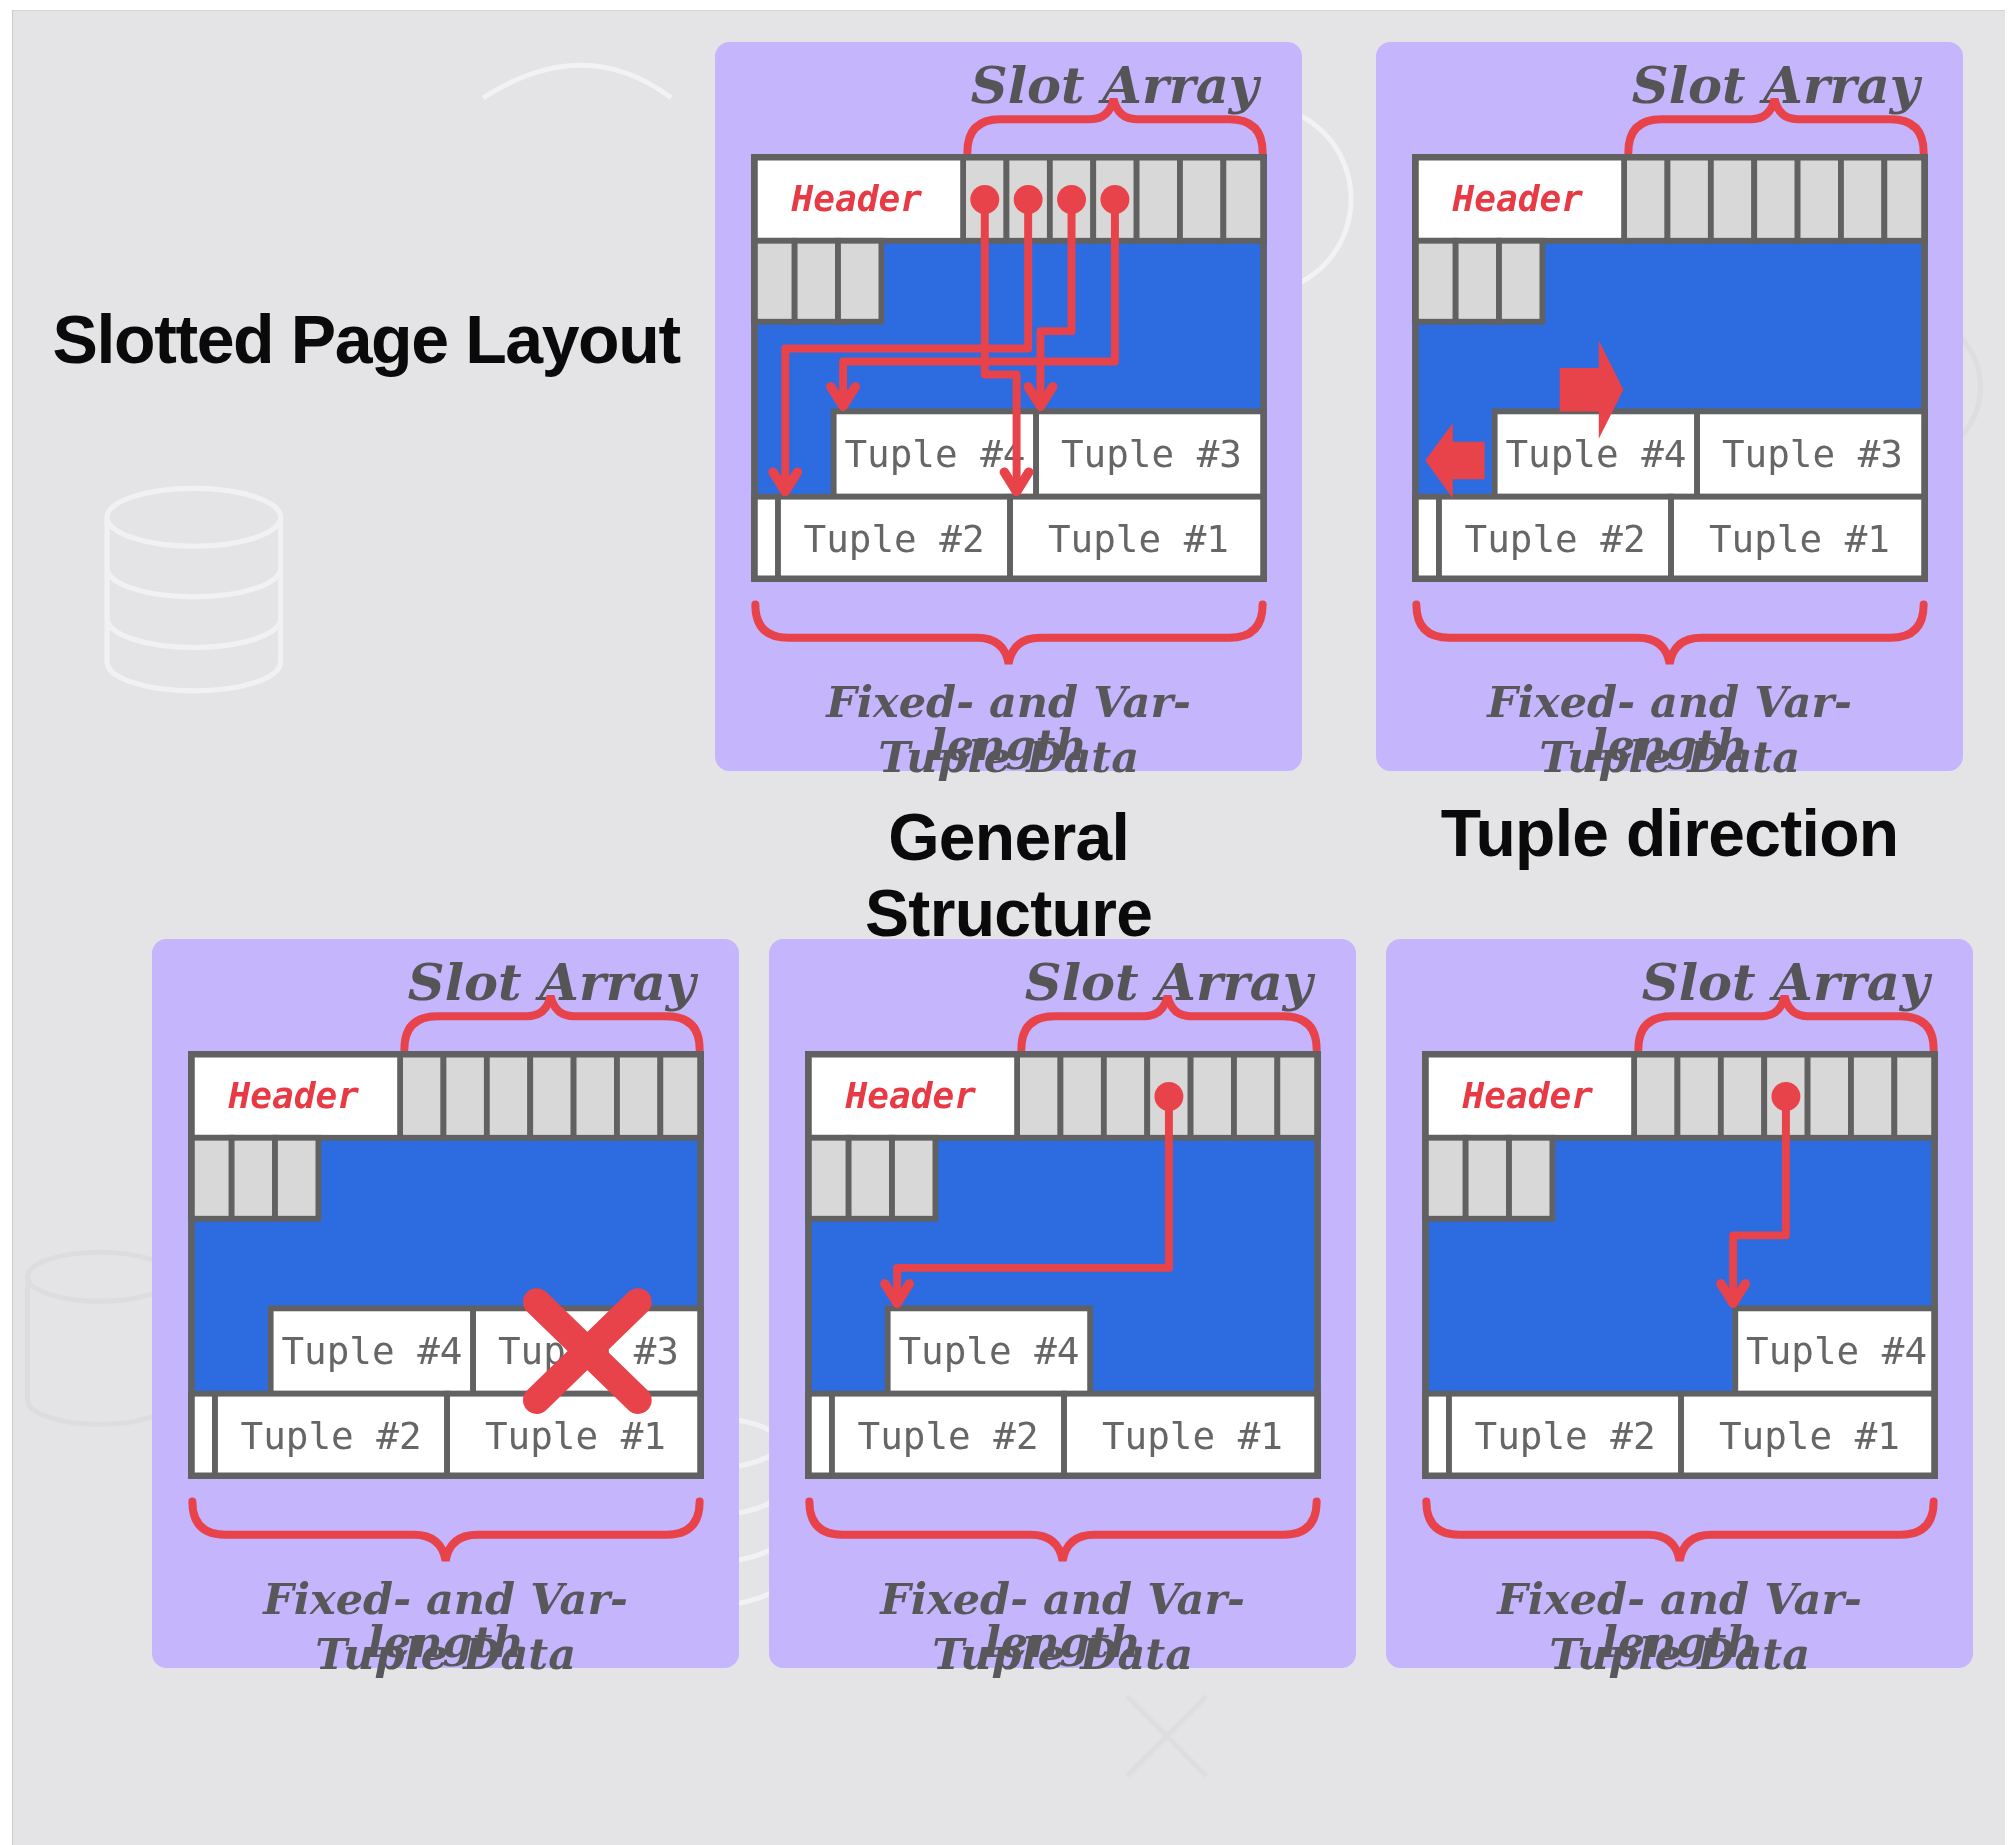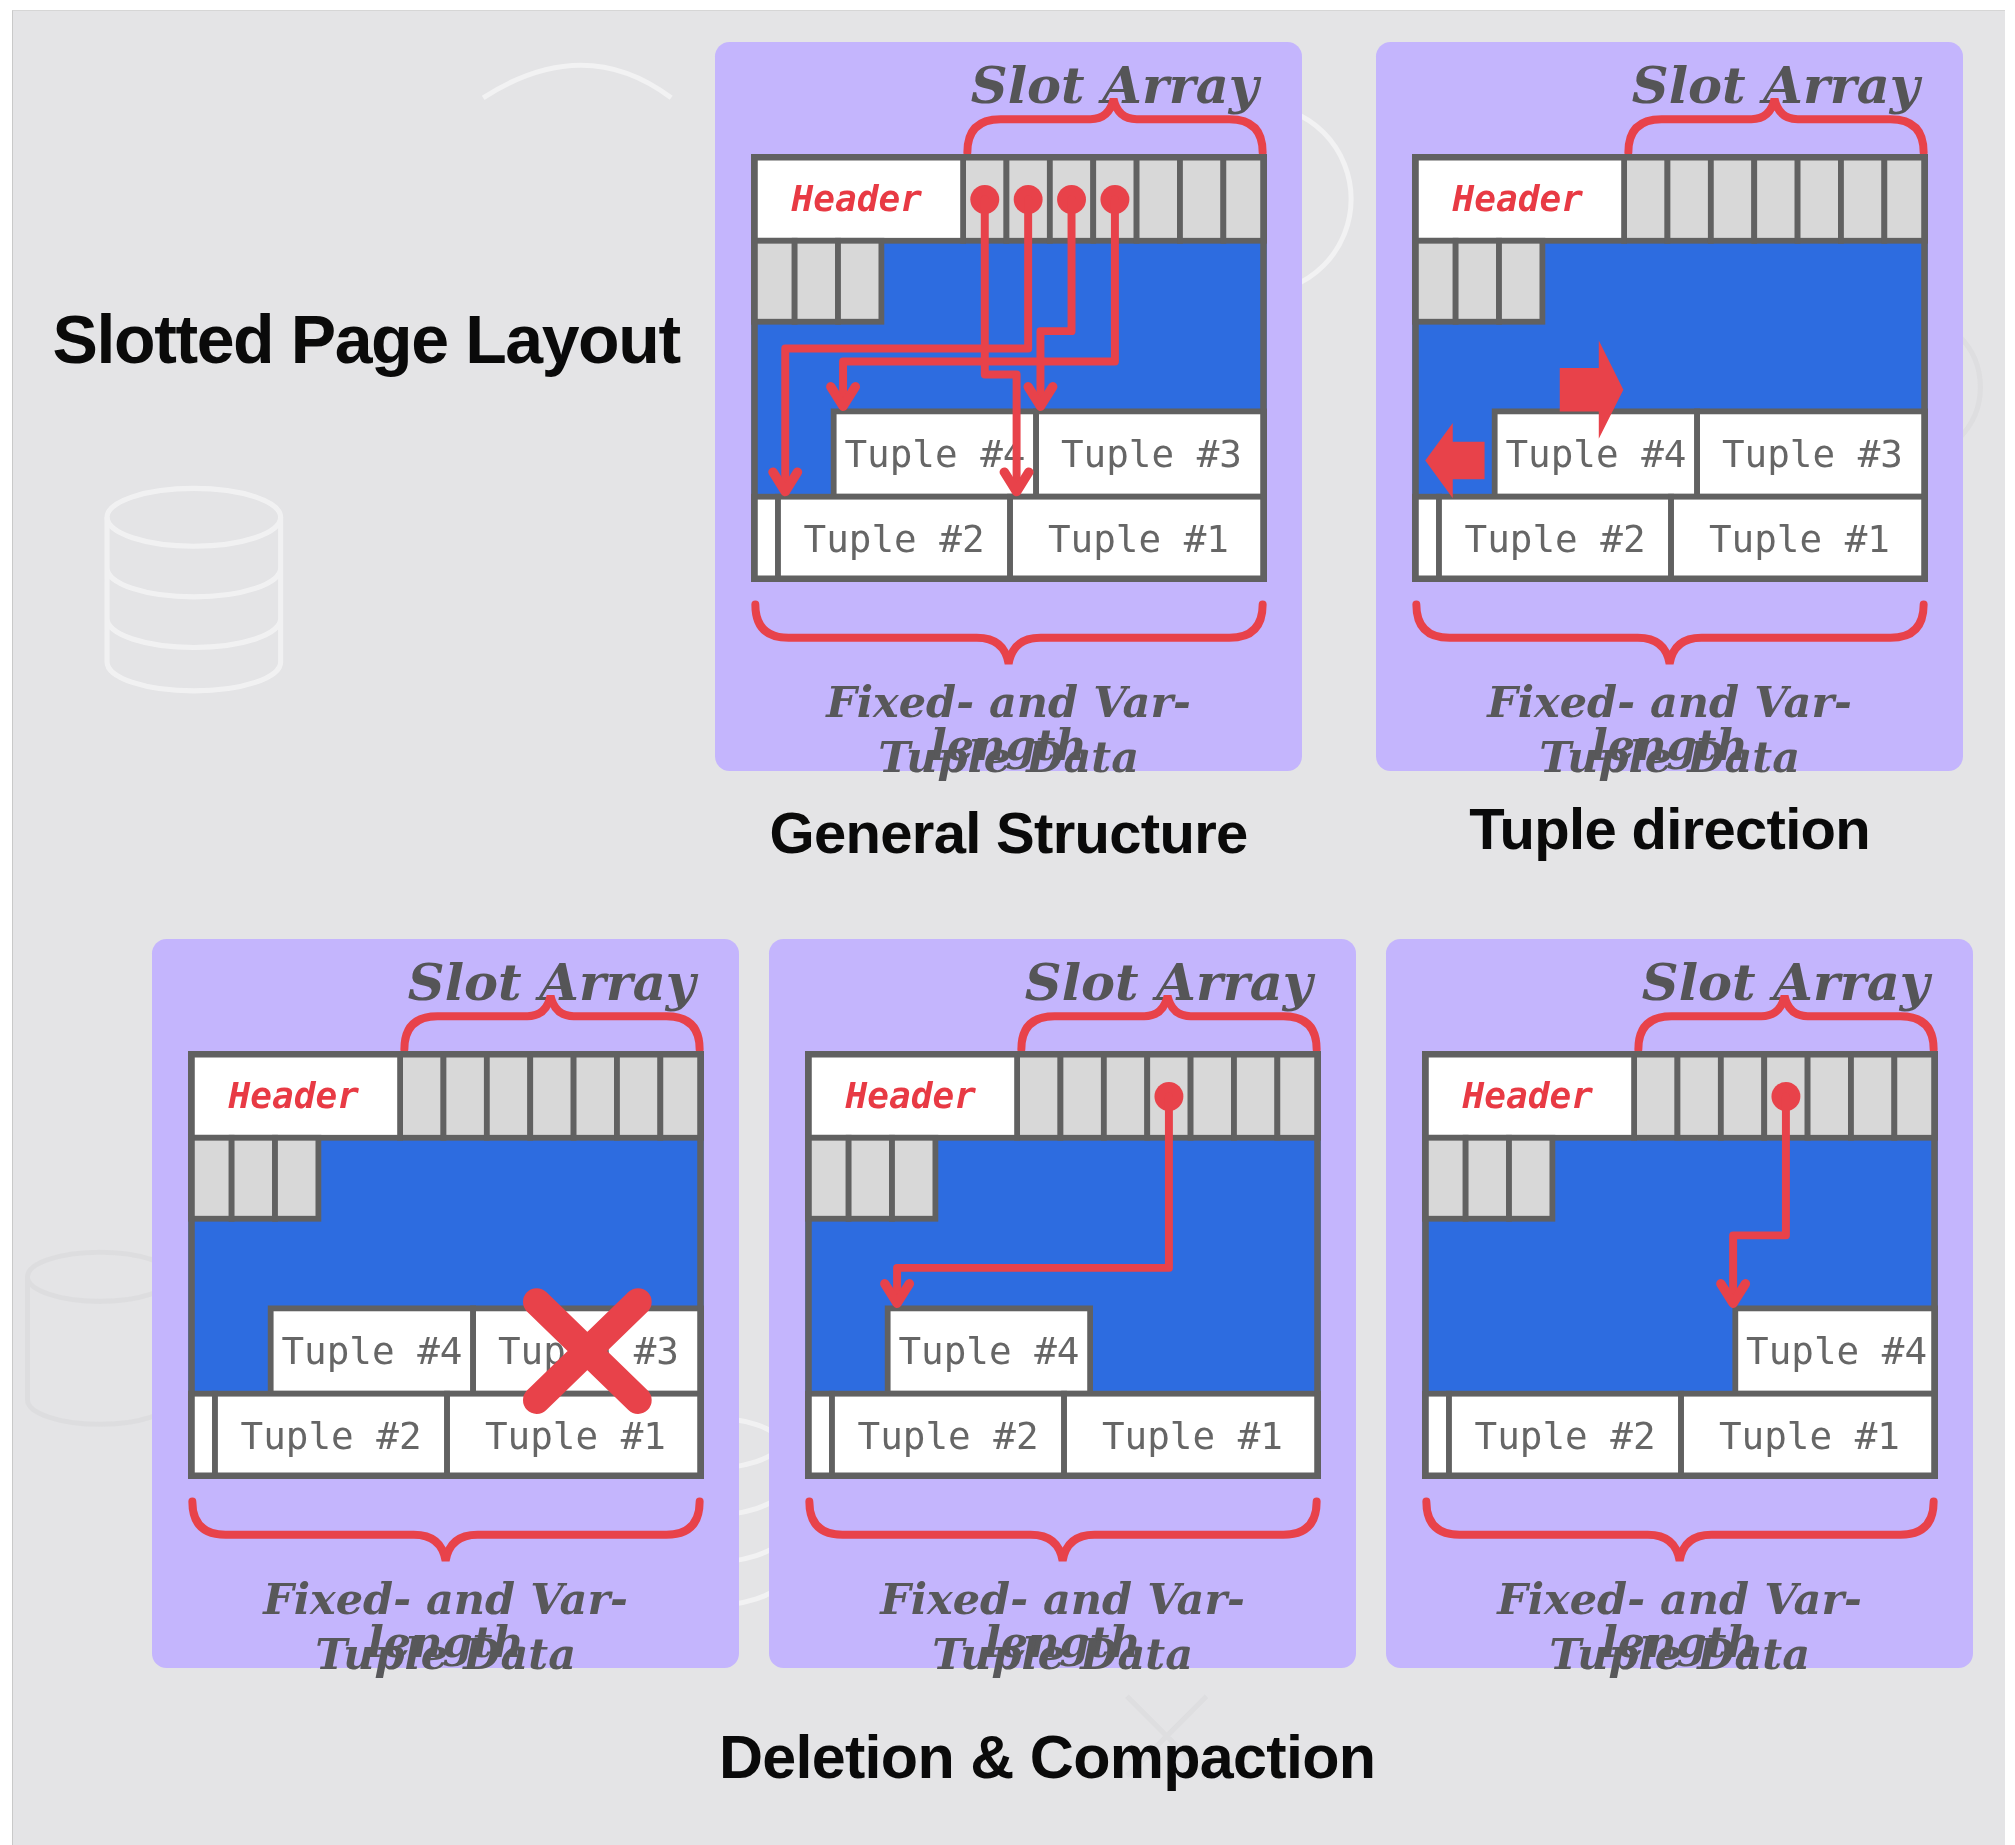--- a/index.html
+++ b/index.html
@@ -29,21 +29,21 @@
   .brace{position:absolute;}
   .caption{
     position:absolute;left:36px;width:516px;text-align:center;
     font-family:"DejaVu Serif", serif;font-style:italic;font-weight:bold;
     font-size:43px;color:#58585a;line-height:1;margin-top:16px;
   }
   .caption.l1{top:623px;}
   .caption.l2{top:678px;}
   .group-label{
     position:absolute;text-align:center;font-weight:bold;color:#0a0a0a;
-    font-family:"Liberation Sans", sans-serif;font-size:58px;letter-spacing:-0.7px;
+    font-family:"Liberation Sans", sans-serif;font-size:66px;letter-spacing:-0.7px;
   }
   .page-svg{position:absolute;left:36px;top:112px;}
   svg text{user-select:none;}
 </style>
 </head>
 <body>
 
 <div id="canvas">
   <svg id="watermark" width="1992" height="1835" viewBox="0 0 2754 2537">
     <g fill="none" stroke="#ffffff" stroke-width="7" opacity="0.5">
@@ -265,15 +265,14 @@
       </svg>
       <svg class="brace" width="516" height="69" viewBox="0 0 713 95" style="left:36px;top:558px;">
         <path d="M 6 6 Q 6 52 52 52 L 312 52 Q 350 52 356 88 Q 362 52 400 52 L 661 52 Q 707 52 707 6" fill="none" stroke="#e8424a" stroke-width="11" stroke-linecap="round"></path>
       </svg>
       <div class="caption l1">Fixed- and Var-length</div>
       <div class="caption l2">Tuple Data</div>
     </div>
 
   <div class="group-label" style="left:738px;top:788px;width:516px;">General Structure</div>
   <div class="group-label" style="left:1399px;top:784px;width:516px;">Tuple direction</div>
-  <div class="group-label" style="left:673px;top:1711px;width:723px;font-size:61px;">Deletion &amp; Compaction</div>
 </div>
 
 
 </body></html>

